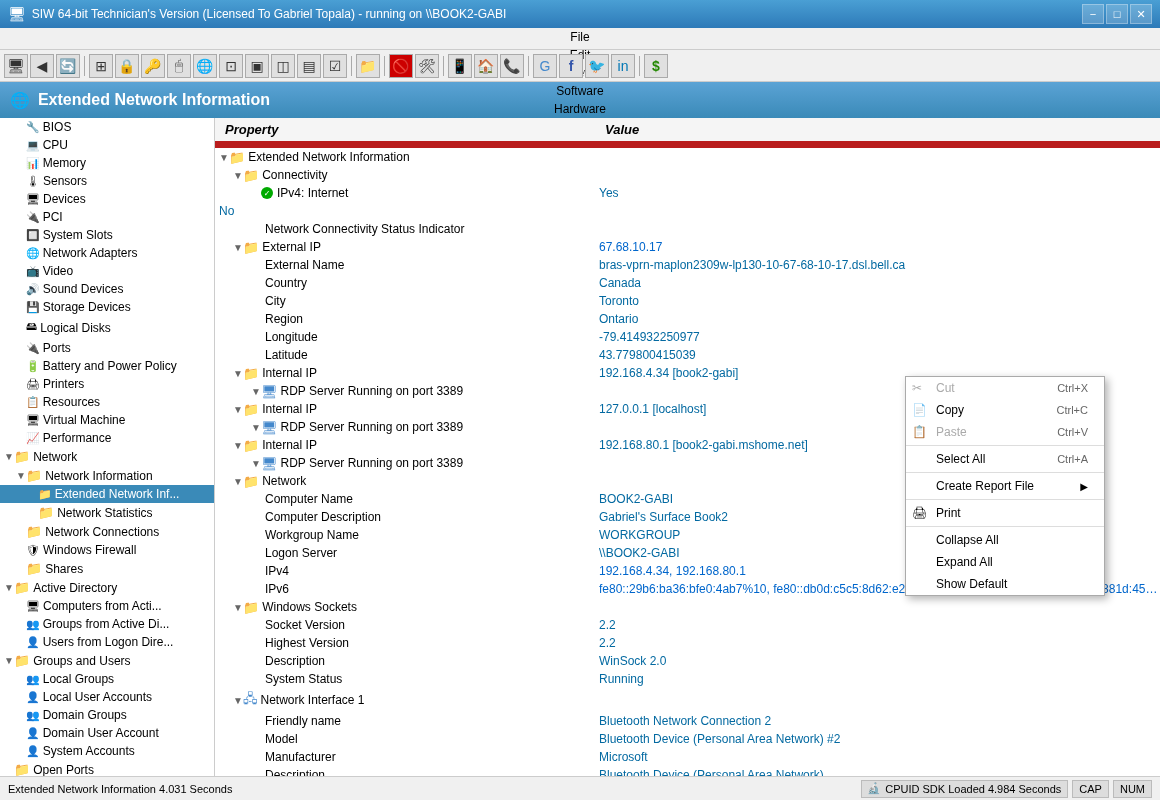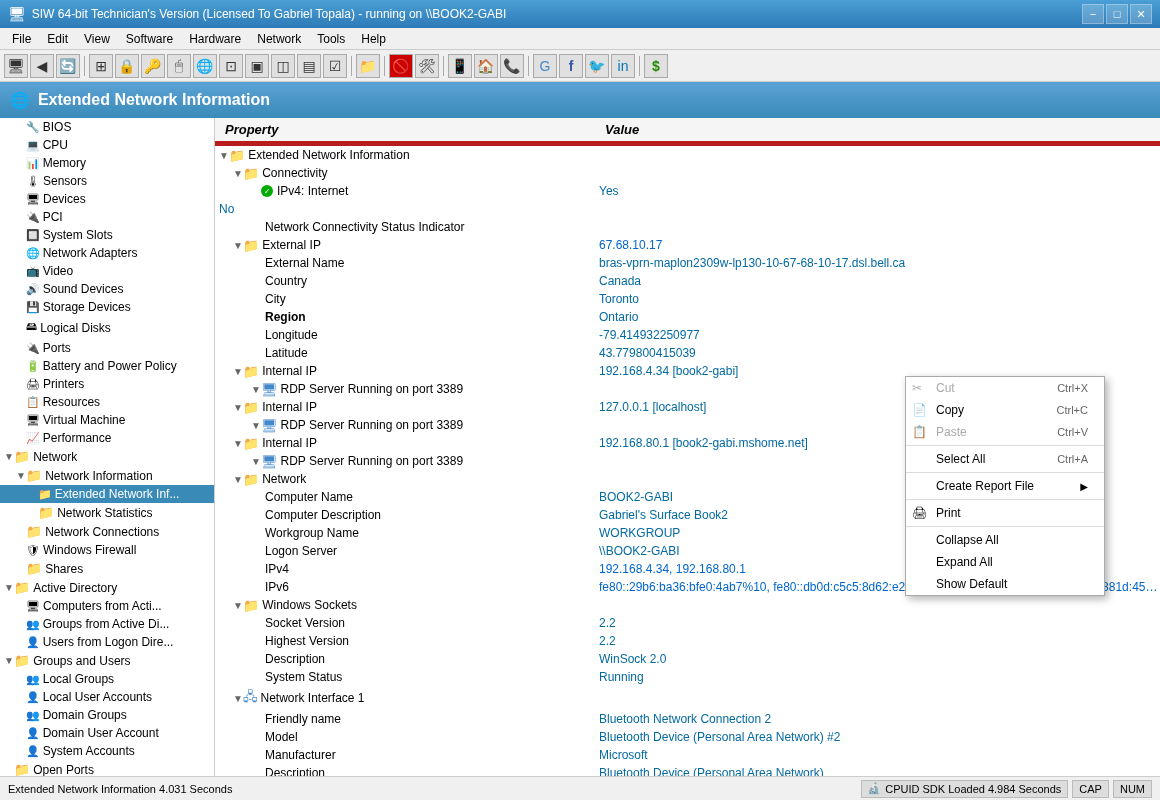--- a/index.html
+++ b/index.html
@@ -5,21 +5,21 @@
     * { margin: 0; padding: 0; box-sizing: border-box; }
     body { font-family: 'Segoe UI', Tahoma, Geneva, Verdana, sans-serif; font-size: 12px; background: #f0f0f0; overflow: hidden; width: 1160px; height: 800px; }
 
     
     #title-bar { background: linear-gradient(to bottom, #4a9fd4, #2d7ab8); color: white; height: 28px; display: flex; align-items: center; justify-content: space-between; padding: 0 8px; font-size: 12px; }
     #title-bar-text { display: flex; align-items: center; gap: 6px; }
     #title-controls { display: flex; gap: 2px; }
     .title-btn { width: 22px; height: 20px; background: rgba(255,255,255,0.2); border: 1px solid rgba(255,255,255,0.3); color: white; cursor: pointer; font-size: 11px; display: flex; align-items: center; justify-content: center; }
 
     
-    #menu-bar { background: #f0f0f0; height: 22px; display: flex; align-items: center; border-bottom: 1px solid #ccc; padding: 0 4px; }
+    #menu-bar { background: #f0f0f0; height: 22px; display: flex; align-items: center; border-bottom: 1px solid #ccc; padding: 0 4px; flex-direction: column; }
     .menu-item { padding: 2px 8px; cursor: pointer; font-size: 12px; }
 
     
     #toolbar { background: #f0f0f0; height: 32px; display: flex; align-items: center; padding: 0 4px; border-bottom: 1px solid #ccc; gap: 2px; }
     .toolbar-btn { width: 24px; height: 24px; background: #e0e0e0; border: 1px solid #aaa; cursor: pointer; display: flex; align-items: center; justify-content: center; font-size: 14px; color: #333; }
     .toolbar-sep { width: 1px; height: 20px; background: #aaa; margin: 0 2px; }
 
     
     #app-header { background: linear-gradient(to bottom, #5ba3d5, #3a8ab8); height: 36px; display: flex; align-items: center; padding: 0 10px; color: white; font-size: 16px; font-weight: bold; gap: 8px; }
 
@@ -29,21 +29,21 @@
     
     #sidebar { width: 215px; background: white; border-right: 1px solid #ccc; overflow-y: auto; font-size: 12px; }
     .tree-item { display: flex; align-items: center; padding: 2px 4px; cursor: pointer; white-space: nowrap; }
     .tree-item.selected { background: #3a8ab8; color: white; }
     .tree-icon { margin-right: 3px; font-size: 11px; }
     .expand-arrow { width: 10px; display: inline-block; font-size: 10px; color: #666; }
     .expand-arrow.selected { color: white; }
 
     
     #content-area { flex: 1; background: white; overflow: hidden; position: relative; }
-    #content-header { display: flex; padding: 4px 10px; background: #f5f5f5; border-bottom: 5px solid #b91c1c; font-weight: bold; font-size: 13px; }
+    #content-header { display: flex; padding: 4px 10px; background: #f5f5f5; border-bottom: 7px solid #b91c1c; font-weight: bold; font-size: 13px; }
     #content-header .col-property { width: 380px; font-style: italic; }
     #content-header .col-value { flex: 1; font-style: italic; }
     #content-body { overflow-y: auto; height: calc(100% - 26px); }
 
     
     .tree-row { display: flex; align-items: center; padding: 1px 0; min-height: 18px; }
     .tree-row .cell-property { width: 380px; display: flex; align-items: center; }
     .tree-row .cell-value { flex: 1; padding-left: 4px; color: #0369a1; overflow: hidden; text-overflow: ellipsis; white-space: nowrap; }
     .tree-row .cell-value.link { color: #0066cc; }
 
@@ -397,21 +397,21 @@
       </div>
 
       <div class="tree-row">
         <div class="cell-property" style="padding-left:50px;">
           <span>City</span>
         </div>
         <div class="cell-value">Toronto</div>
       </div>
 
       <div class="tree-row">
-        <div class="cell-property" style="padding-left:50px;font-weight:bold;">
+        <div class="cell-property" style="padding-left:50px;">
           <span>Region</span>
         </div>
         <div class="cell-value">Ontario</div>
       </div>
 
       <div class="tree-row">
         <div class="cell-property" style="padding-left:50px;">
           <span>Longitude</span>
         </div>
         <div class="cell-value">-79.414932250977</div>

